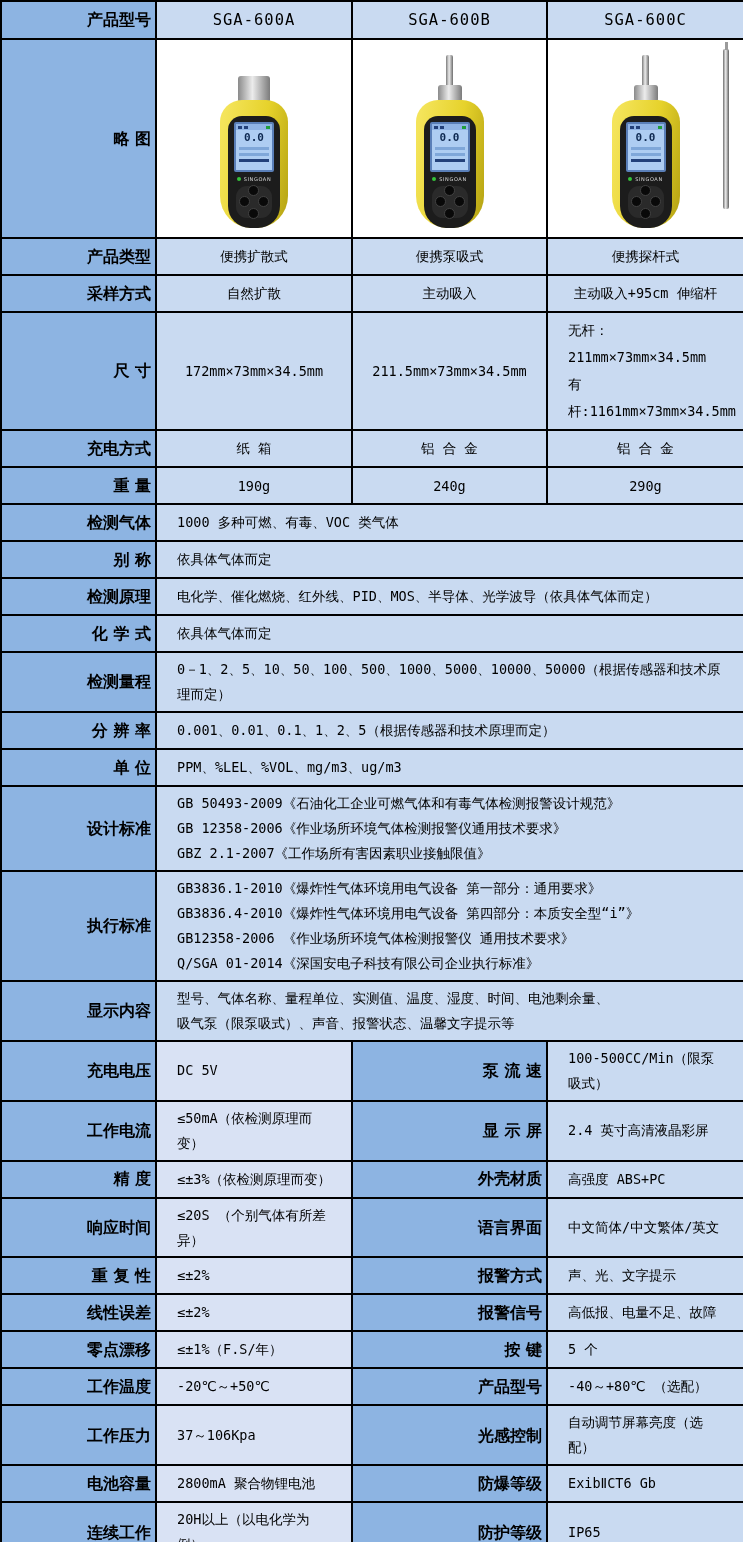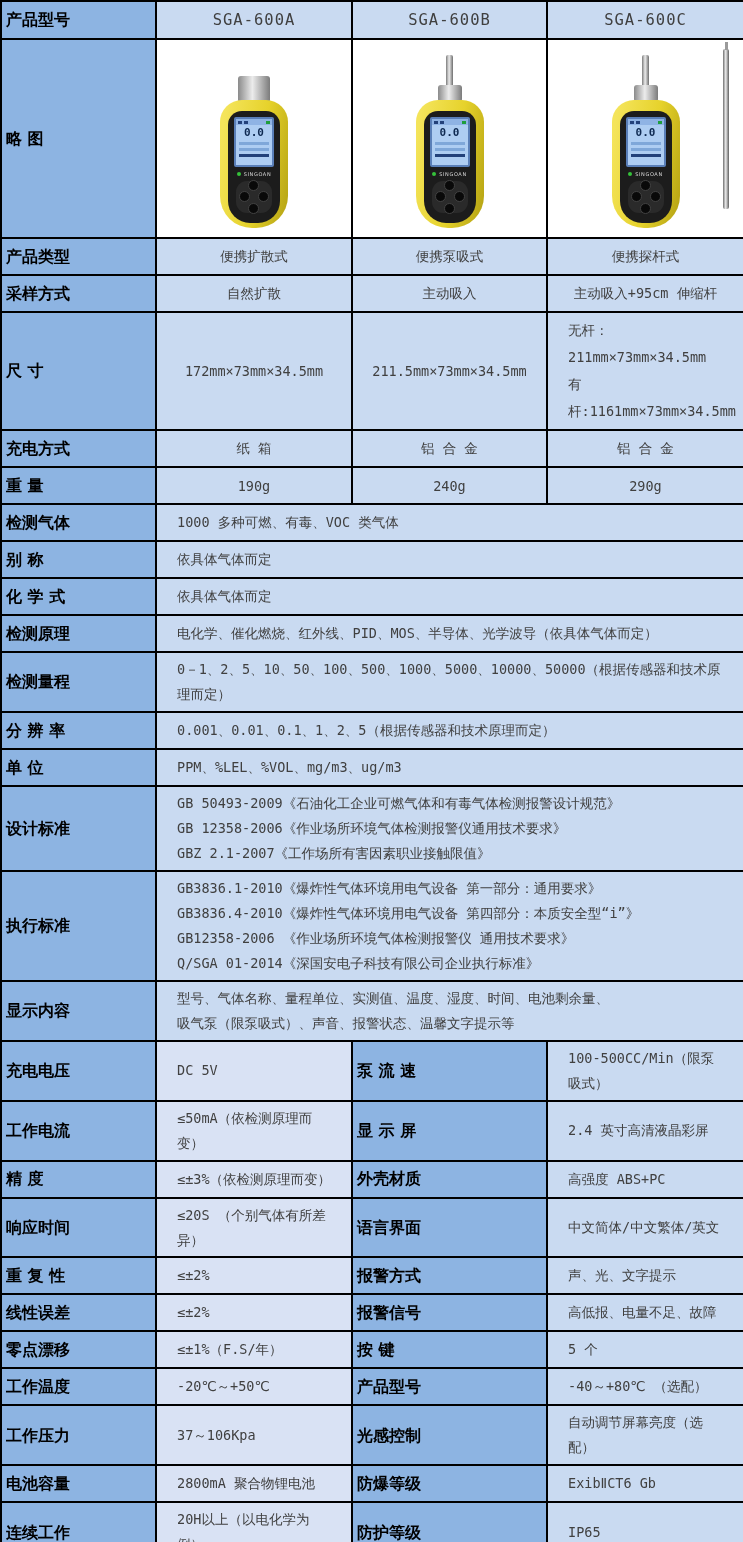--- a/index.html
+++ b/index.html
@@ -24,49 +24,49 @@
   table{border-collapse:collapse;width:743px;table-layout:fixed;}
   td{border:2px solid var(--border);overflow:hidden;vertical-align:middle;padding:2px 4px;}
   tr{height:37px;}
   tr.hdr{height:38px;}
   tr.sketch-row{height:199px;}
   tr.dims-row{height:55px;}
 
   .lbl{
     background:var(--label_bg);
     font-weight:bold;
-    text-align:left;
+    text-align:right;
     font-size:16px;
     color:#000;
     white-space:pre-line;
     line-height:1.45;
   }
   .val{
     background:var(--value_bg);
     font-family:"DejaVu Sans Mono","DejaVu Sans",monospace;
     font-size:13.5px;
-    color:#404040;
+    color:#000000;
   }
   .center{text-align:center;}
   .left{text-align:left;padding:4px 20px;white-space:pre-line;line-height:1.85;}
   .val-l{background:var(--value_bg_light);}
   .model{font-size:15.5px;letter-spacing:1px;}
   .sketchcell{background:#ffffff;padding:0;}
 
   
   .devwrap{display:flex;justify-content:center;align-items:flex-end;height:195px;padding-bottom:8px;position:relative;}
   .device{position:relative;display:flex;flex-direction:column;align-items:center;justify-content:flex-end;height:182px;}
   .probe{width:7px;height:30px;background:linear-gradient(90deg,#7c7c7c,var(--metal_hi) 45%,#6e6e6e);border-radius:2px 2px 0 0;}
   .collar{width:24px;height:17px;background:linear-gradient(90deg,var(--metal_sh),var(--metal_hi) 45%,#7b7b7b);border-radius:3px;}
   .cap{width:32px;height:26px;background:linear-gradient(90deg,var(--metal_sh),var(--metal_hi) 45%,#7b7b7b);border-radius:3px 3px 2px 2px;}
   .dbody{
     width:68px;height:128px;margin-top:-2px;
     background:linear-gradient(100deg,var(--device_yellow_hi) 8%,var(--device_yellow) 55%,var(--device_yellow_sh));
     border-radius:22px 22px 32px 32px;
-    display:flex;justify-content:center;align-items:center;
+    display:flex;justify-content:center;align-items:flex-end;
     padding-top:6px;
   }
   .face{
     width:52px;height:112px;background:var(--device_dark);
     border-radius:14px 14px 22px 22px;
     display:flex;flex-direction:column;align-items:center;padding-top:6px;
   }
   .screen{width:40px;height:50px;background:var(--screen_bg);border:2px solid var(--screen_border);border-radius:2px;display:flex;flex-direction:column;}
   .screen-status{height:6px;background:#8fb3e4;display:flex;align-items:center;gap:2px;padding:0 2px;}
   .screen-status i{display:block;width:4px;height:3px;background:#23417a;}
@@ -255,26 +255,26 @@
 
   <tr>
       <td class="lbl">检测气体</td>
       <td class="val left" colspan="3">1000 多种可燃、有毒、VOC 类气体</td>
     </tr>
       <tr>
       <td class="lbl">别   称</td>
       <td class="val left" colspan="3">依具体气体而定</td>
     </tr>
       <tr>
+      <td class="lbl">检测原理</td>
+      <td class="val left" colspan="3">电化学、催化燃烧、红外线、PID、MOS、半导体、光学波导（依具体气体而定）</td>
+    </tr>
+      <tr>
       <td class="lbl">化 学 式</td>
       <td class="val left" colspan="3">依具体气体而定</td>
-    </tr>
-      <tr>
-      <td class="lbl">检测原理</td>
-      <td class="val left" colspan="3">电化学、催化燃烧、红外线、PID、MOS、半导体、光学波导（依具体气体而定）</td>
     </tr>
       <tr>
       <td class="lbl">检测量程</td>
       <td class="val left" colspan="3">0－1、2、5、10、50、100、500、1000、5000、10000、50000（根据传感器和技术原理而定）</td>
     </tr>
       <tr>
       <td class="lbl">分 辨 率</td>
       <td class="val left" colspan="3">0.001、0.01、0.1、1、2、5（根据传感器和技术原理而定）</td>
     </tr>
       <tr>

